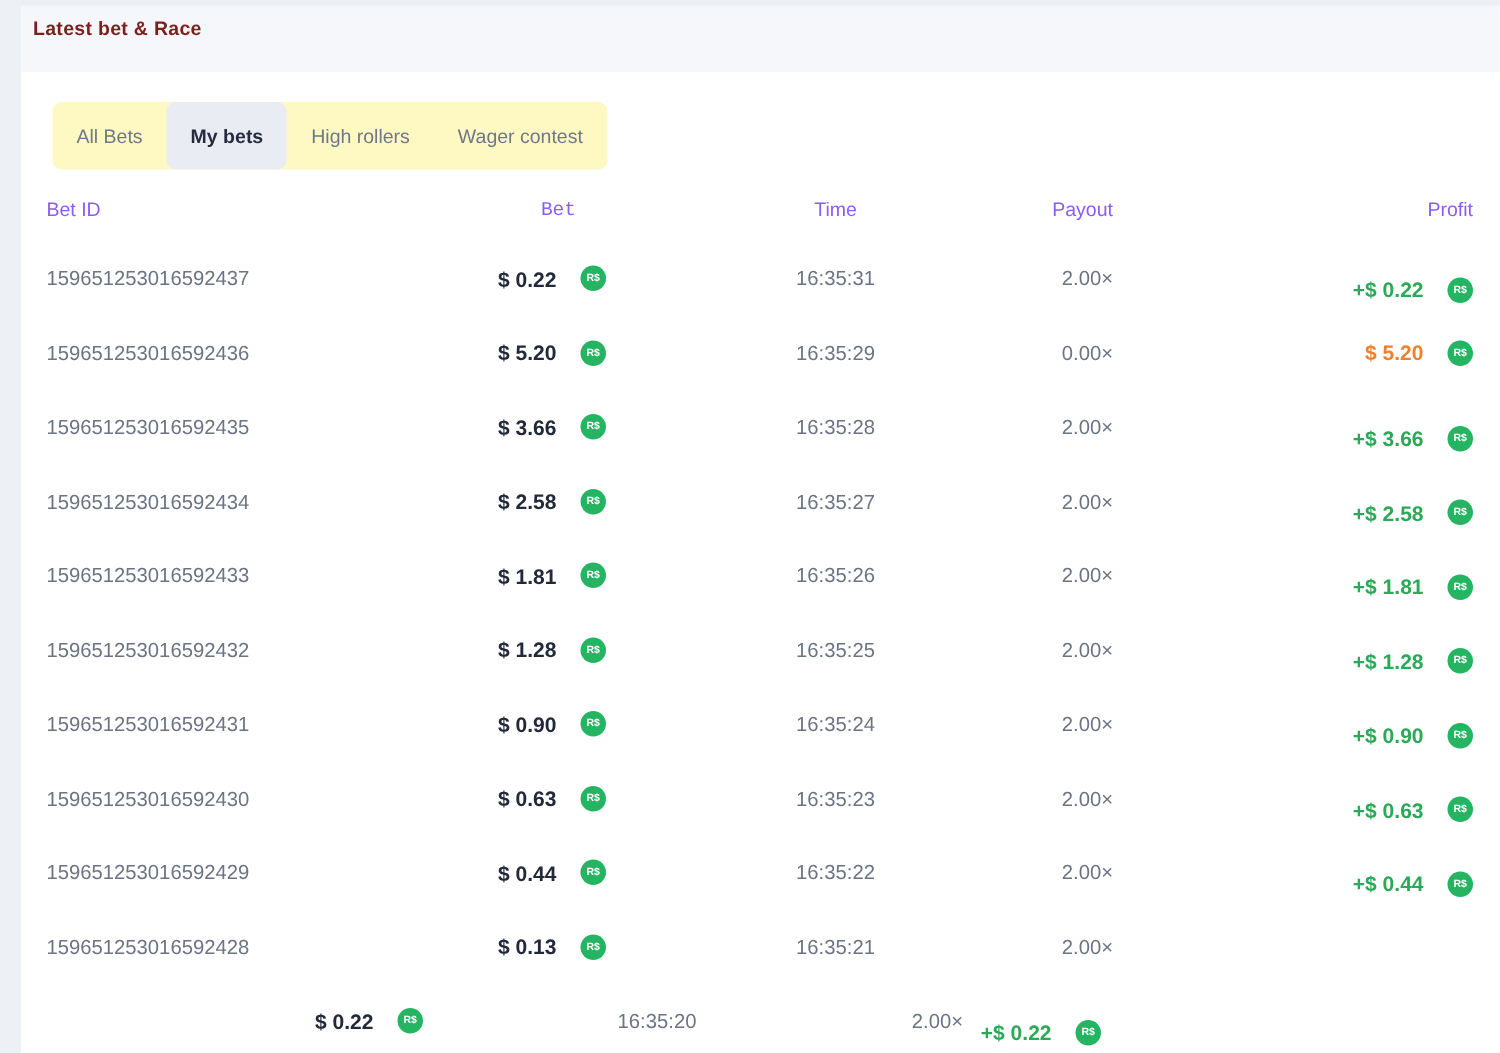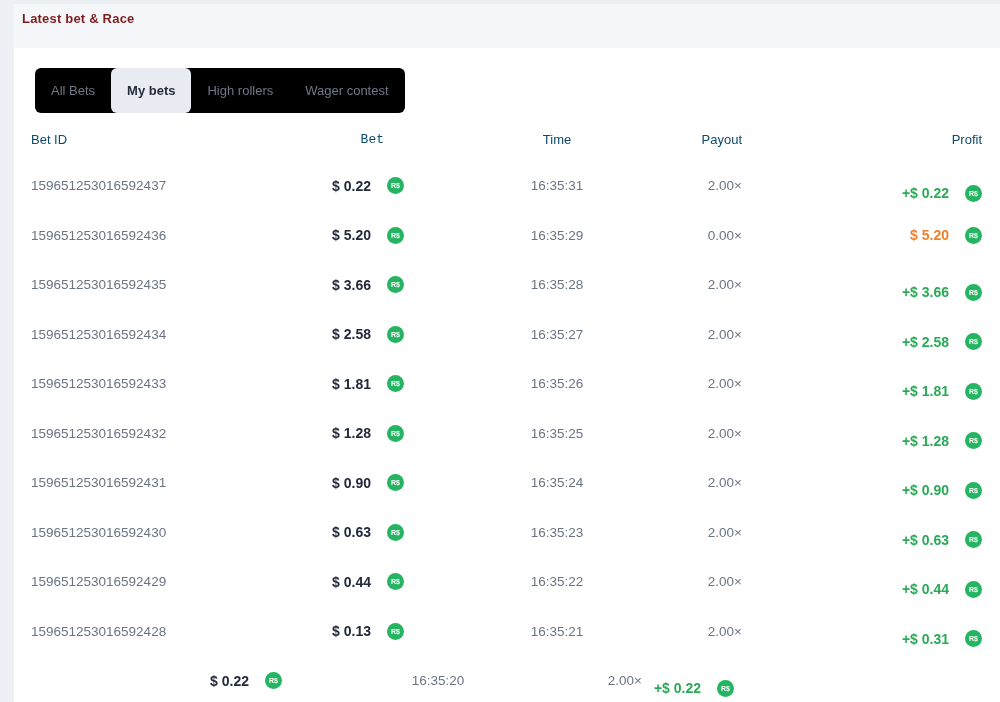--- a/index.html
+++ b/index.html
@@ -24,21 +24,21 @@
     position:absolute; top:11px; left:22px; z-index:2;
     font-size:13px; font-weight:600; color:#7f1d1d;
     letter-spacing:0.2px;
   }
   .content { position:absolute; top:48px; left:0; width:1000px; z-index:2; }
 
   
   .tabs {
     display:inline-flex;
     margin:20px 0 4px 35px;
-    background:#000000;
+    background:#fef9c3;
     border-radius:6px;
   }
   .tab {
     padding:15px 16px;
     font-size:13px;
     color:#6f7887;
     cursor:pointer;
     border-radius:6px;
     white-space:nowrap;
   }
@@ -48,21 +48,21 @@
     font-weight:700;
   }
 
   
   .bets-table { margin:0 10px 0 22px; width:968px; }
   .trow {
     display:grid;
     grid-template-columns:260px 122px 68px 170px 100px 1fr;
     align-items:center;
   }
-  .thead { height:44px; font-size:13px; color:#0c4a6e; }
+  .thead { height:44px; font-size:13px; color:#8b5cf6; }
   .tdata { height:49.5px; font-size:13.5px; color:#6b7483; }
 
   .c-betid { text-align:left; padding-left:9px; white-space:nowrap; }
   .c-bet   { text-align:right; white-space:nowrap; }
   .c-time  { text-align:center; white-space:nowrap; }
   .c-payout{ text-align:right; white-space:nowrap; }
   .c-profit{ text-align:right; padding-right:8px; white-space:nowrap; }
 
   .thead .c-bet { padding-right:20px;font-family:Liberation Mono, monospace; }
 
@@ -283,26 +283,20 @@
     <div class="c-betid">159651253016592428</div>
     <div class="c-bet">
       <span class="amount-wrap">
         <span>$ 0.13</span>
         <span class="coin">R$</span>
       </span>
     </div>
     <div></div>
     <div class="c-time">16:35:21</div>
     <div class="c-payout">2.00×</div>
-    <div class="c-profit">
-      <span class="amount-wrap win">
-        <span>+$ 0.31</span>
-        <span class="coin">R$</span>
-      </span>
-    </div>
   </div>
         <div class="trow tdata">
     <div class="c-bet">
       <span class="amount-wrap">
         <span>$ 0.22</span>
         <span class="coin">R$</span>
       </span>
     </div>
     <div></div>
     <div class="c-time">16:35:20</div>

